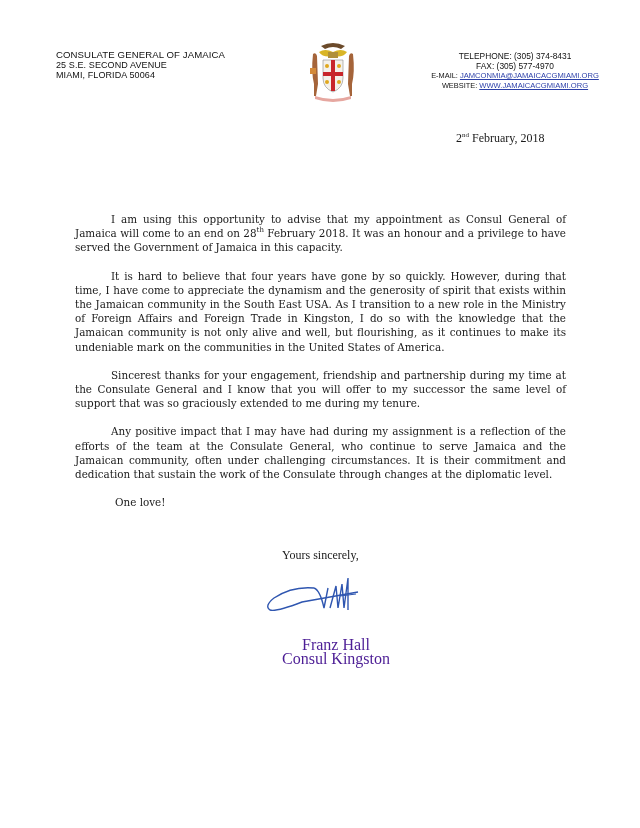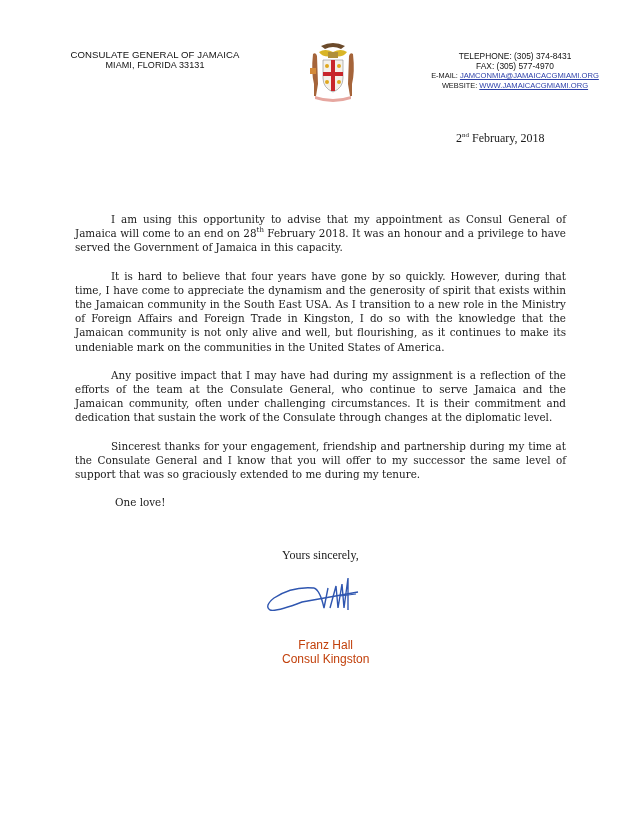--- a/index.html
+++ b/index.html
@@ -1,42 +1,43 @@
 <!DOCTYPE html>
 <html><head>
 <meta charset="utf-8">
 <style>
   html, body { margin: 0; padding: 0; background: #ffffff; }
   body { width: 640px; height: 828px; position: relative; overflow: hidden; color: #1a1a1a; }
-  .lh-left { position: absolute; left: 40px; top: 50px; width: 230px; text-align: center;
+  .lh-left { position: absolute; left: 56px; top: 50px; width: 230px; text-align: left;
     font-family: "Liberation Sans", sans-serif; font-size: 9px; line-height: 10px; color: #111; letter-spacing: 0.1px; }
   .lh-left .org { font-size: 9.6px; }
   .lh-right { position: absolute; left: 410px; top: 51px; width: 210px; text-align: center;
     font-family: "Liberation Sans", sans-serif; font-size: 8.4px; line-height: 10px; color: #111; }
   .lh-right .small { font-size: 7.4px; }
   .lh-right a { color: #2b3fa8; text-decoration: underline; font-size: 7.6px; }
   .crest { position: absolute; left: 307px; top: 38px; width: 52px; height: 68px; }
   .date { position: absolute; left: 456px; top: 131px; font-family: Liberation Serif, serif; font-size: 12px; color: #1a1a1a; }
   sup { font-size: 7px; line-height: 0; vertical-align: 5px; }
   .body { position: absolute; left: 75px; top: 204px; width: 491px;
     font-family: "DejaVu Serif", serif; font-size: 10.4px; line-height: 14.2px; color: #1a1a1a; }
   .salut { margin: 0 0 14px 0; }
   .para { margin: 8px 0 14px 0; text-align: justify; text-indent: 36px; }
   .oneline { margin: 4px; text-indent: 36px; }
   .closing { position: absolute; left: 282px; top: 548px; font-family: "Liberation Serif", serif; font-size: 12px; color: #1a1a1a; }
   .sig { position: absolute; left: 262px; top: 568px; width: 110px; height: 50px; }
-  .signame { position: absolute; left: 282px; top: 638px; font-family: Liberation Sans, sans-serif; font-size: 12px; line-height: 14px; color: #c2410c; }
+  .signame { position: absolute; left: 282px; top: 638px; font-family: Liberation Serif, serif; font-size: 16px; line-height: 14px; color: #4c1d95; }
   .signame div { text-align: center; }
 </style>
 </head>
 <body>
 
 <div class="lh-left">
   <div class="org">CONSULATE GENERAL OF JAMAICA</div>
-  <div>MIAMI, FLORIDA 33131</div>
+  <div>25 S.E. SECOND AVENUE</div>
+  <div>MIAMI, FLORIDA 50064</div>
 </div>
 
 <svg class="crest" viewBox="0 0 52 68">
 
   <path d="M14 8 Q26 2 38 8 L34 11 Q26 7 18 11 Z" fill="#6b4a2a"></path>
 
   <path d="M12 14 Q18 10 26 14 Q34 10 40 14 Q36 20 26 18 Q16 20 12 14 Z" fill="#d9b526"></path>
   <rect x="21" y="14" width="10" height="6" fill="#b0903a"></rect>
 
   <path d="M16 22 H36 V40 Q36 50 26 54 Q16 50 16 40 Z" fill="#f4f1ea" stroke="#8a8a8a" stroke-width="0.6"></path>
@@ -59,22 +60,22 @@
   <div>FAX: (305) 577-4970</div>
   <div class="small"><span>E-MAIL: </span><a>JAMCONMIA@JAMAICACGMIAMI.ORG</a></div>
   <div class="small"><span>WEBSITE: </span><a>WWW.JAMAICACGMIAMI.ORG</a></div>
 </div>
 
 <div class="date"><span>2</span><sup>nd</sup><span> February, 2018</span></div>
 
 <div class="body">
   <p class="para"><span>I am using this opportunity to advise that my appointment as Consul General of Jamaica will come to an end on 28</span><sup>th</sup><span> February 2018. It was an honour and a privilege to have served the Government of Jamaica in this capacity.</span></p>
   <p class="para">It is hard to believe that four years have gone by so quickly. However, during that time, I have come to appreciate the dynamism and the generosity of spirit that exists within the Jamaican community in the South East USA.  As I transition to a new role in the Ministry of Foreign Affairs and Foreign Trade in Kingston, I do so with the knowledge that the Jamaican community is not only alive and well, but flourishing, as it continues to make its undeniable mark on the communities in the United States of America.</p>
+  <p class="para">Sincerest thanks for your engagement, friendship and partnership during my time at the Consulate General and I know that you will offer to my successor the same level of support that was so graciously extended to me during my tenure.</p>
   <p class="para">Any positive impact that I may have had during my assignment is a reflection of the efforts of the team at the Consulate General, who continue to serve Jamaica and the Jamaican community, often under challenging circumstances.  It is their commitment and dedication that sustain the work of the Consulate through changes at the diplomatic level.</p>
-  <p class="para">Sincerest thanks for your engagement, friendship and partnership during my time at the Consulate General and I know that you will offer to my successor the same level of support that was so graciously extended to me during my tenure.</p>
   <p class="oneline">One love!</p>
 </div>
 
 <div class="closing">Yours sincerely,</div>
 
 <svg class="sig" viewBox="0 0 110 50">
   <path d="M52 20 Q30 18 12 30 Q2 38 8 42 Q14 44 40 34 L96 24" fill="none" stroke="#2f56b0" stroke-width="1.4"></path>
   <path d="M52 20 Q58 22 62 40 L66 20" fill="none" stroke="#2f56b0" stroke-width="1.4"></path>
   <path d="M68 40 L74 18 L76 40 L80 16 L82 40 L86 10 L86 42" fill="none" stroke="#2f56b0" stroke-width="1.4"></path>
   <path d="M78 28 L94 26" fill="none" stroke="#2f56b0" stroke-width="1.2"></path>

